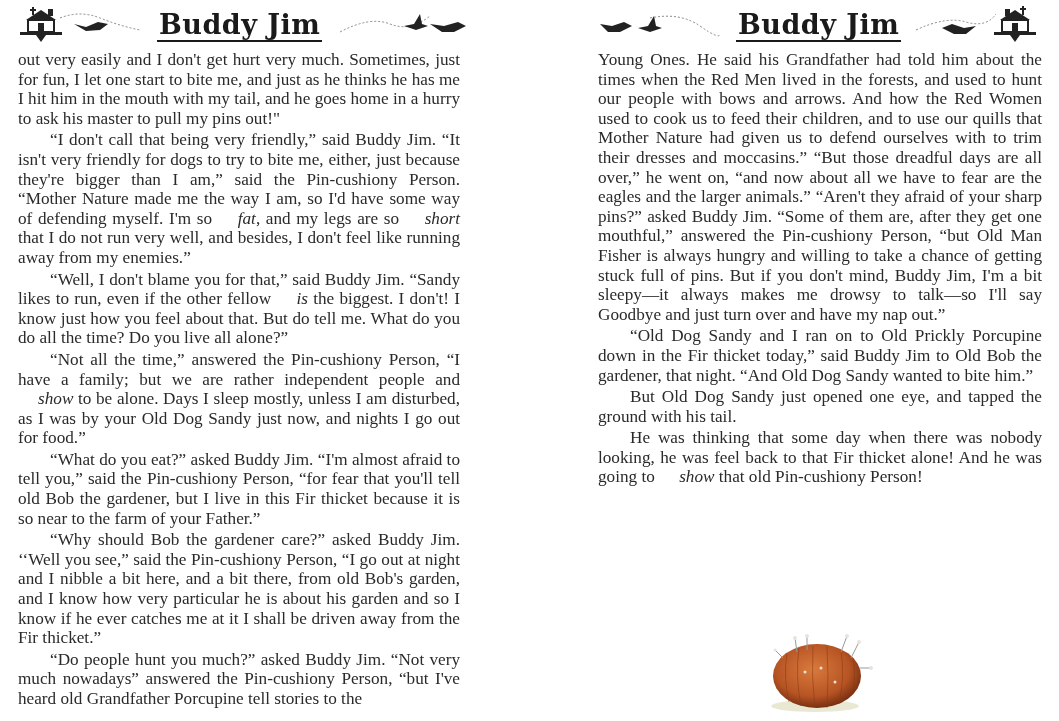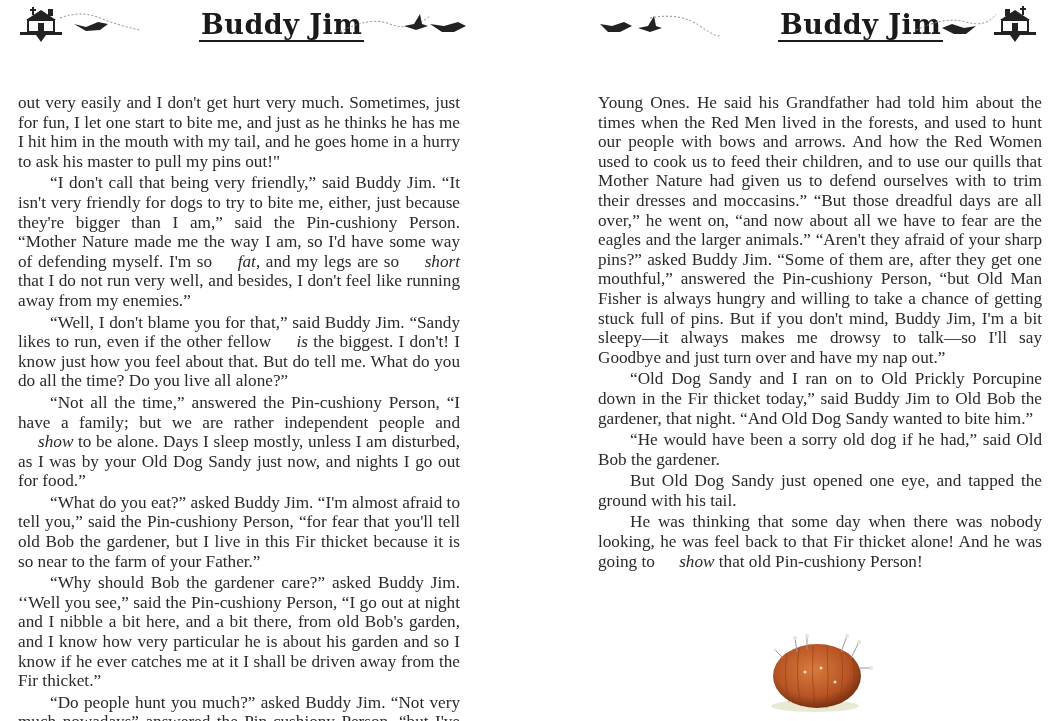--- a/index.html
+++ b/index.html
@@ -5,31 +5,31 @@
     html, body { margin: 0; padding: 0; background: #ffffff; }
     body { width: 1059px; height: 721px; position: relative; overflow: hidden; color: #222; }
     .page { position: absolute; top: 0; height: 721px; }
     .page-left { left: 0; width: 530px; }
     .page-right { left: 530px; width: 529px; }
     .header { position: absolute; top: 4px; height: 42px; }
     .title {
       position: absolute; top: 6px;
       font-family: "DejaVu Serif", serif; font-weight: bold; font-size: 27px;
       color: #1a1a1a; letter-spacing: 0.5px;
-      border-bottom: 2px solid #1a1a1a; line-height: 30px; padding: 0 2px; margin-left: 42px;
+      border-bottom: 2px solid #1a1a1a; line-height: 30px; padding: 0 2px;
     }
     .deco { position: absolute; }
     .text {
       position: absolute;
       font-family: "Liberation Serif", serif;
       font-size: 17.2px; line-height: 19.6px;
       text-align: justify; color: #2a2a2a;
     }
     .text p { margin: 0 0 2px 0; text-indent: 32px; }
-    .text p.cont { text-indent: 0; margin-top: 43px; }
+    .text p.cont { text-indent: 0; }
     .text em { font-style: italic; margin-left: 20px; }
     .pincushion { position: absolute; }
   </style>
 </head>
 <body>
 
 <div class="page page-left">
   <div class="header" style="left:0;width:530px;">
 
     <svg class="deco" style="left:18px;top:2px;" width="46" height="36" viewBox="0 0 46 36">
@@ -97,21 +97,20 @@
         <rect x="28" y="2" width="6" height="2" fill="#222"></rect>
       <rect x="13" y="3" width="5" height="7" fill="#222"></rect>
       <rect x="2" y="26" width="42" height="3" fill="#222"></rect>
       <path d="M18 29 L23 36 L28 29 Z" fill="#222"></path>
     </svg>
   </div>
 
   <div class="text" style="left:68px;top:50px;width:444px;">
     <p class="cont">Young Ones.  He said his Grandfather had told him about the times when the Red Men lived in the forests, and used to hunt our people with bows and arrows.  And how the Red Women used to cook us to feed their children, and to use our quills that Mother Nature had given us to defend ourselves with to trim their dresses and moccasins.”  “But those dreadful days are all over,” he went on, “and now about all we have to fear are the eagles and the larger animals.”  “Aren't they afraid of your sharp pins?” asked Buddy Jim.  “Some of them are, after they get one mouthful,” answered the Pin-cushiony Person, “but Old Man Fisher is always hungry and willing to take a chance of getting stuck full of pins.  But if you don't mind, Buddy Jim, I'm a bit sleepy—it always makes me drowsy to talk—so I'll say Goodbye and just turn over and have my nap out.”</p>
     <p>“Old Dog Sandy and I ran on to Old Prickly Porcupine down in the Fir thicket today,” said Buddy Jim to Old Bob the gardener, that night.  “And Old Dog Sandy wanted to bite him.”</p>
-    <p>“He would have been a sorry old dog if he had,” said Old Bob the gardener.</p>
     <p>But Old Dog Sandy just opened one eye, and tapped the ground with his tail.</p>
     <p><span>He was thinking that some day when there was nobody looking, he was feel back to that Fir thicket alone!  And he was going to </span><em>show</em><span> that old Pin-cushiony Person!</span></p>
   </div>
 
   <svg class="pincushion" style="left:225px;top:628px;" width="120" height="86" viewBox="0 0 120 86">
     <defs>
       <radialGradient id="pc" cx="45%" cy="40%" r="60%">
         <stop offset="0%" stop-color="#d97a3c"></stop>
         <stop offset="70%" stop-color="#b65424"></stop>
         <stop offset="100%" stop-color="#7a3010"></stop>

